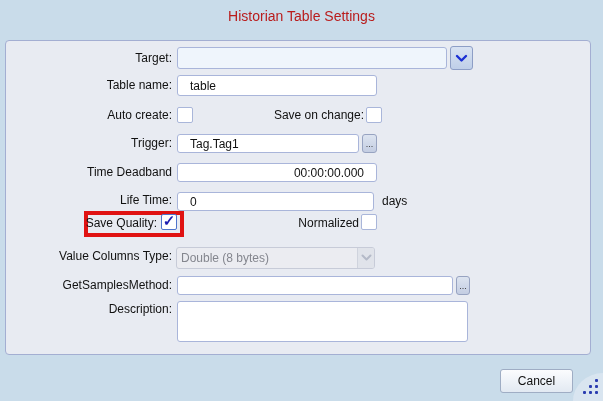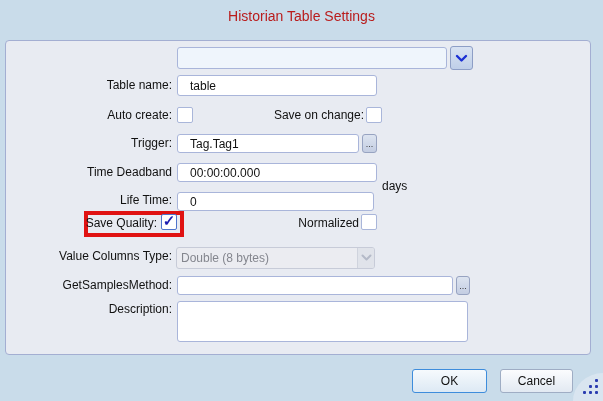--- a/index.html
+++ b/index.html
@@ -86,20 +86,21 @@
 </style>
 </head>
 <body>
 
 <div class="dlg">
 
   <div class="title">Historian Table Settings</div>
 
   <div class="panel"></div>
 
+  <div class="lbl" style="left:8px;top:48px;width:164px;">Target:</div>
   <input class="field combo-field" style="left: 177px; top: 47px; width: 270px; height: 22px;" value="">
   <button class="chev-btn" style="left:450px;top:46px;width:23px;height:24px;">
     <svg width="13" height="9" viewBox="0 0 13 9">
       <polyline points="2,2 6.5,6.5 11,2" fill="none" stroke="#1b2fd4" stroke-width="2.4" stroke-linecap="round" stroke-linejoin="round"></polyline>
     </svg>
   </button>
 
   <div class="lbl" style="left:8px;top:75px;width:164px;">Table name:</div>
   <input class="field" style="left: 177px; top: 75px; width: 200px; height: 21px;" value="table">
 
@@ -108,25 +109,25 @@
   <div class="lbl" style="left:200px;top:105px;width:164px;">Save on change:</div>
   <span class="cb" style="left:366px;top:107px;"></span>
 
   <div class="lbl" style="left:8px;top:133px;width:164px;">Trigger:</div>
   <input class="field" style="left: 177px; top: 134px; width: 182px; height: 19px;" value="Tag.Tag1">
   <button class="browse-btn" style="left:362px;top:134px;width:15px;height:19px;">
     <span>...</span>
   </button>
 
   <div class="lbl" style="left:8px;top:162px;width:164px;">Time Deadband</div>
-  <input class="field" style="left: 177px; top: 163px; width: 200px; height: 19px;" value="00:00:00.000">
+  <input class="field" style="left: 177px; top: 163px; width: 200px; height: 19px; text-align: right;" value="00:00:00.000">
 
   <div class="lbl" style="left:8px;top:190px;width:164px;">Life Time:</div>
   <input class="field" style="left: 177px; top: 192px; width: 197px; height: 19px;" value="0">
-  <div class="lbl" style="left:382px;top:176px;width:40px;text-align:left;">days</div>
+  <div class="lbl" style="left:382px;top:191px;width:40px;text-align:left;">days</div>
 
   <div class="red-box"></div>
   <div class="lbl" style="left:8px;top:213px;width:149px;">Save Quality:</div>
   <span class="cb cb-checked" style="left:161px;top:214px;">
     <span class="checkmark">✓</span>
   </span>
   <div class="lbl" style="left:200px;top:213px;width:159px;">Normalized</div>
   <span class="cb" style="left:361px;top:214px;"></span>
 
   <div class="lbl" style="left:8px;top:246px;width:164px;">Value Columns Type:</div>
@@ -141,21 +142,20 @@
 
   <div class="lbl" style="left:8px;top:275px;width:164px;">GetSamplesMethod:</div>
   <input class="field" style="left: 177px; top: 276px; width: 276px; height: 19px;" value="">
   <button class="browse-btn" style="left:456px;top:276px;width:14px;height:19px;">
     <span>...</span>
   </button>
 
   <div class="lbl" style="left:8px;top:299px;width:164px;">Description:</div>
   <textarea class="field" style="left: 177px; top: 301px; width: 291px; height: 41px;"></textarea>
 
-  <button class="btn btn-default" style="left:412px;top:369px;width:75px;">OK</button>
   <button class="btn" style="left:500px;top:369px;width:73px;">Cancel</button>
 
   <div class="grip-wedge"></div>
   <div>
     <span class="grip-dot" style="left:595px;top:379px;"></span>
     <span class="grip-dot" style="left:589px;top:385px;"></span>
     <span class="grip-dot" style="left:595px;top:385px;"></span>
     <span class="grip-dot" style="left:583px;top:391px;"></span>
     <span class="grip-dot" style="left:589px;top:391px;"></span>
     <span class="grip-dot" style="left:595px;top:391px;"></span>

